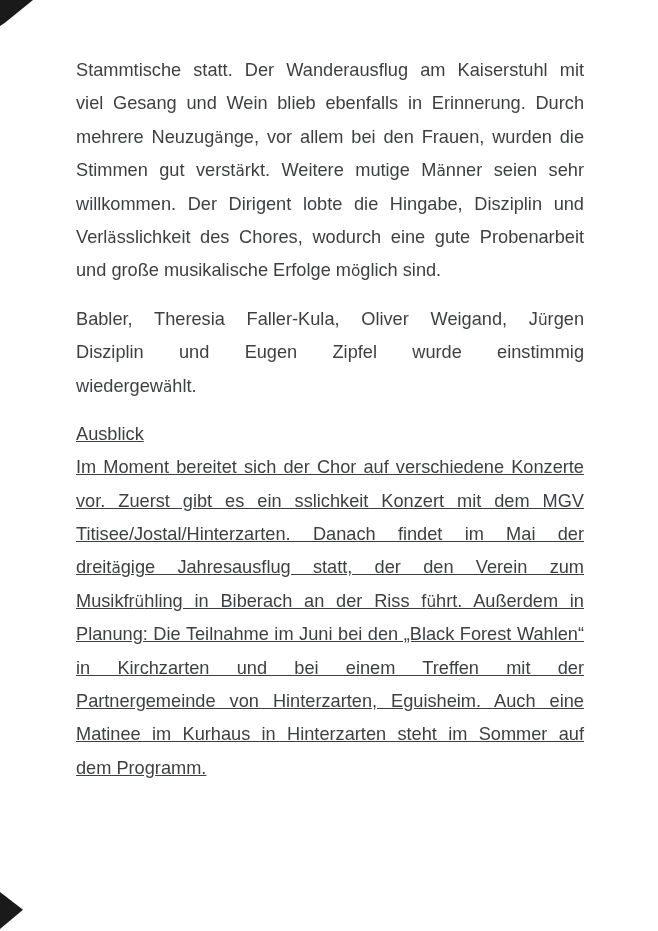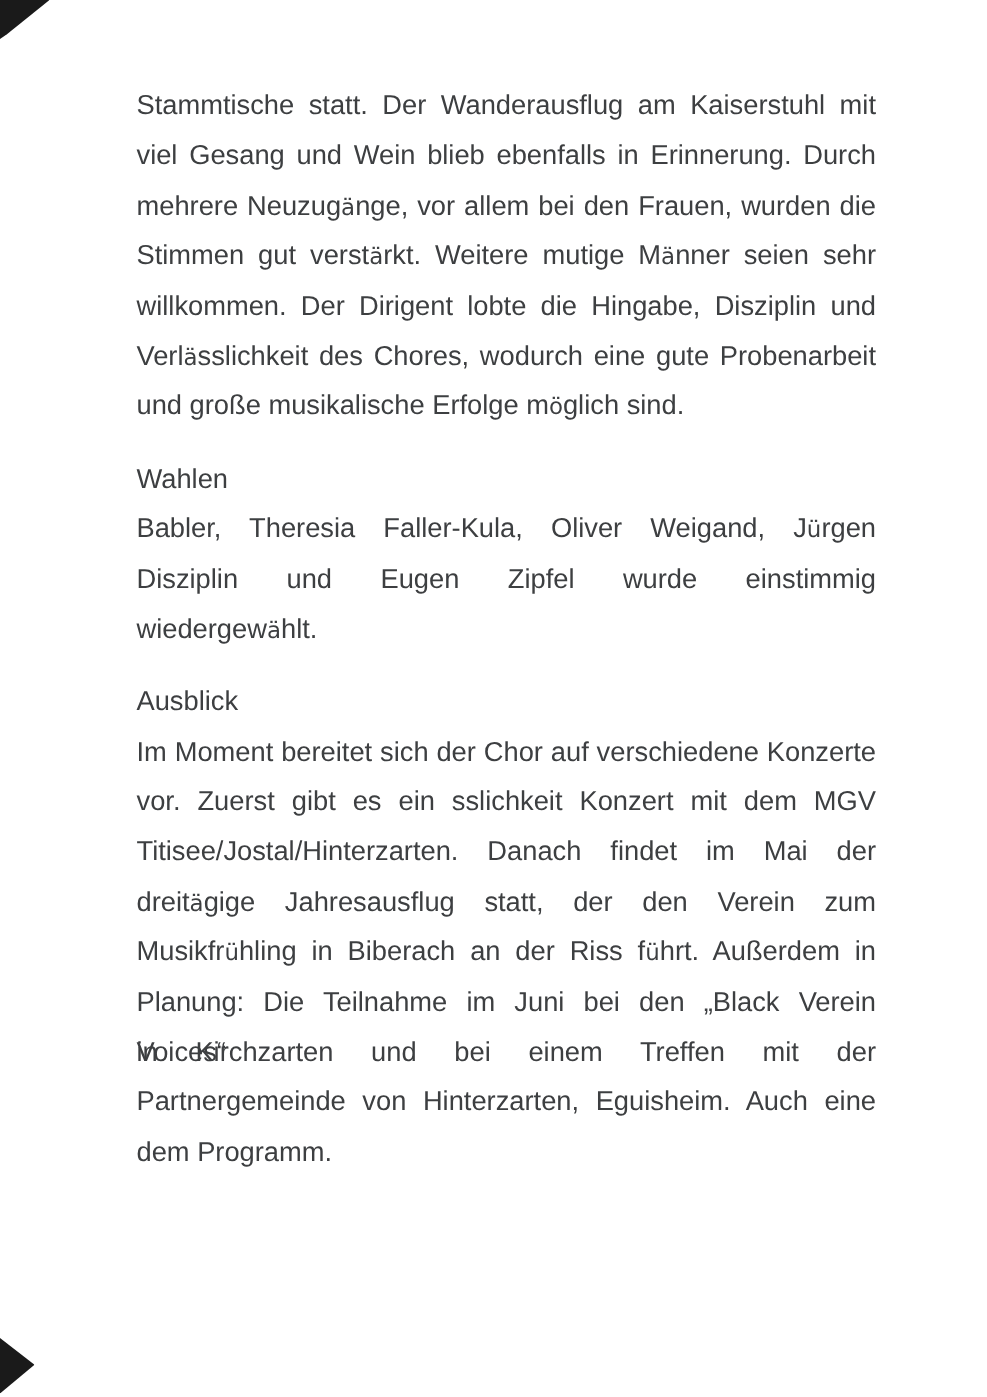--- a/index.html
+++ b/index.html
@@ -38,23 +38,23 @@
     position: absolute;
     left: 76px;
     top: 54px;
     width: 508px;
     font-size: 18.2px;
     line-height: 33.4px;
     color: #3d3f41;
     letter-spacing: 0;
   }
   .para {
-    margin: 0 0 15px 15px;
+    margin: 0 0 15px 0;
   }
-  .para:last-child { margin-bottom: 0; }
+  .para:last-child { margin-bottom: 0; text-decoration: underline; }
   .line {
     text-align: justify;
     text-align-last: justify;
     white-space: normal;
     height: 33.4px;
     overflow: visible;
   }
   .line.heading,
   .line.last {
     text-align: left;
@@ -76,31 +76,31 @@
       <div class="para">
         <div class="line">Stammtische statt. Der Wanderausflug am Kaiserstuhl mit</div>
         <div class="line">viel Gesang und Wein blieb ebenfalls in Erinnerung. Durch</div>
         <div class="line">mehrere Neuzug<span class="ag">ä</span>nge, vor allem bei den Frauen, wurden die</div>
         <div class="line">Stimmen gut verst<span class="ag">ä</span>rkt. Weitere mutige M<span class="ag">ä</span>nner seien sehr</div>
         <div class="line">willkommen. Der Dirigent lobte die Hingabe, Disziplin und</div>
         <div class="line">Verl<span class="ag">ä</span>sslichkeit des Chores, wodurch eine gute Probenarbeit</div>
         <div class="line last">und große musikalische Erfolge m<span class="ag">ö</span>glich sind.</div>
       </div>
       <div class="para">
-        <div class="line heading">Wahlen</div>
         <div class="line">Babler, Theresia Faller-Kula, Oliver Weigand, J<span class="ag">ü</span>rgen</div>
         <div class="line">Disziplin und Eugen Zipfel wurde einstimmig</div>
         <div class="line last">wiedergew<span class="ag">ä</span>hlt.</div>
       </div>
       <div class="para">
         <div class="line heading">Ausblick</div>
         <div class="line">Im Moment bereitet sich der Chor auf verschiedene Konzerte</div>
         <div class="line">vor. Zuerst gibt es ein sslichkeit Konzert mit dem MGV</div>
         <div class="line">Titisee/Jostal/Hinterzarten. Danach findet im Mai der</div>
         <div class="line">dreit<span class="ag">ä</span>gige Jahresausflug statt, der den Verein zum</div>
         <div class="line">Musikfr<span class="ag">ü</span>hling in Biberach an der Riss f<span class="ag">ü</span>hrt. Außerdem in</div>
-        <div class="line">Planung: Die Teilnahme im Juni bei den „Black Verein Voices“</div>
+        <div class="line">Planung: Die Teilnahme im Juni bei den „Black Forest Wahlen“</div>
         <div class="line">in Kirchzarten und bei einem Treffen mit der</div>
         <div class="line">Partnergemeinde von Hinterzarten, Eguisheim. Auch eine</div>
+        <div class="line">Matinee im Kurhaus in Hinterzarten steht im Sommer auf</div>
         <div class="line last">dem Programm.</div>
       </div>
     </div>
 </div>
 
 </body></html>

